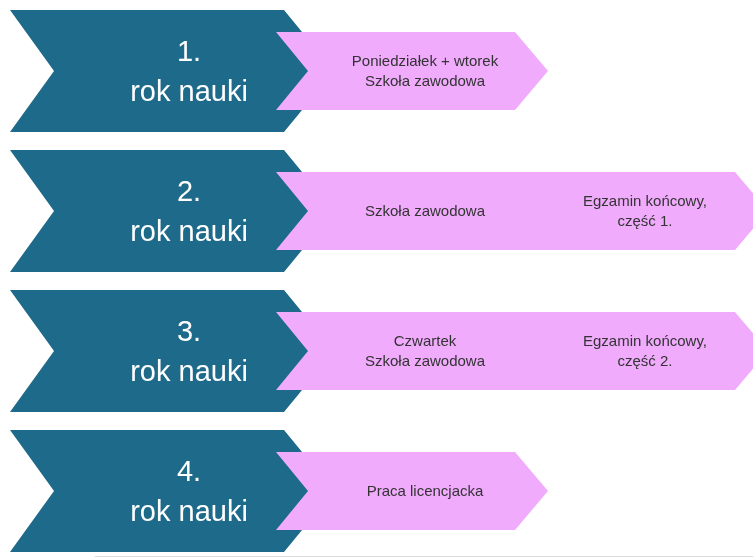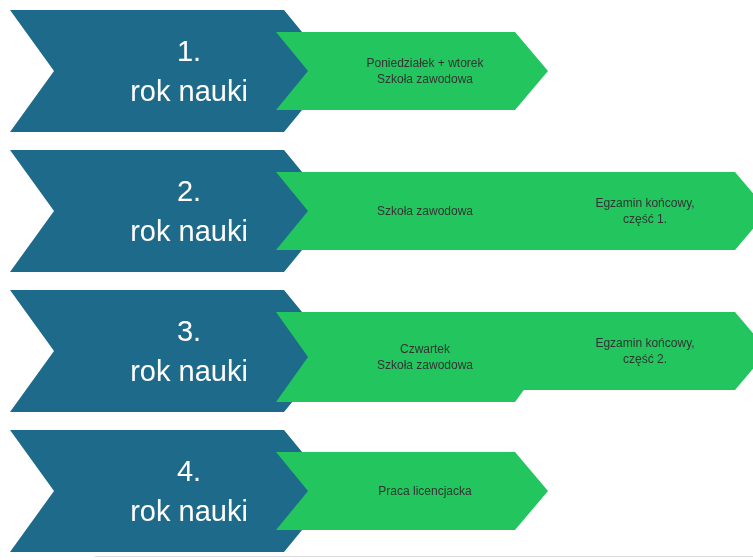--- a/index.html
+++ b/index.html
@@ -24,39 +24,39 @@
   }
   .stage {
     background: #1e6a8b;
     color: #ffffff;
     font-size: 29px;
     line-height: 1.38;
     clip-path: polygon(0 0, calc(100% - 50px) 0, 100% 50%, calc(100% - 50px) 100%, 0 100%, 44px 50%);
     padding-left: 34px;
   }
   .step {
-    background: #22c55e;
+    background: #f0abfc;
     color: #333333;
-    font-size: 12px;
+    font-size: 15px;
     line-height: 1.35;
     clip-path: polygon(0 0, calc(100% - 33px) 0, 100% 50%, calc(100% - 33px) 100%, 0 100%, 32px 50%);
     padding-left: 26px;
   }
   .txt { width: 100%; }
 
   
   .r1-stage { left: 10px;  top: 10px;  width: 290px; height: 122px; }
   .r1-step1 { left: 276px; top: 32px;  width: 246px; height: 78px; }
   
   .r2-stage { left: 10px;  top: 150px; width: 290px; height: 122px; }
   .r2-step1 { left: 276px; top: 172px; width: 246px; height: 78px; }
   .r2-step2 { left: 496px; top: 172px; width: 246px; height: 78px; }
   
   .r3-stage { left: 10px;  top: 290px; width: 290px; height: 122px; }
-  .r3-step1 { left: 276px; top: 312px; width: 246px; height: 90px; }
+  .r3-step1 { left: 276px; top: 312px; width: 246px; height: 78px; }
   .r3-step2 { left: 496px; top: 312px; width: 246px; height: 78px; }
   
   .r4-stage { left: 10px;  top: 430px; width: 290px; height: 122px; }
   .r4-step1 { left: 276px; top: 452px; width: 246px; height: 78px; }
 
   .bottom-rule {
     position: absolute;
     left: 95px;
     right: 0;
     bottom: 3px;

